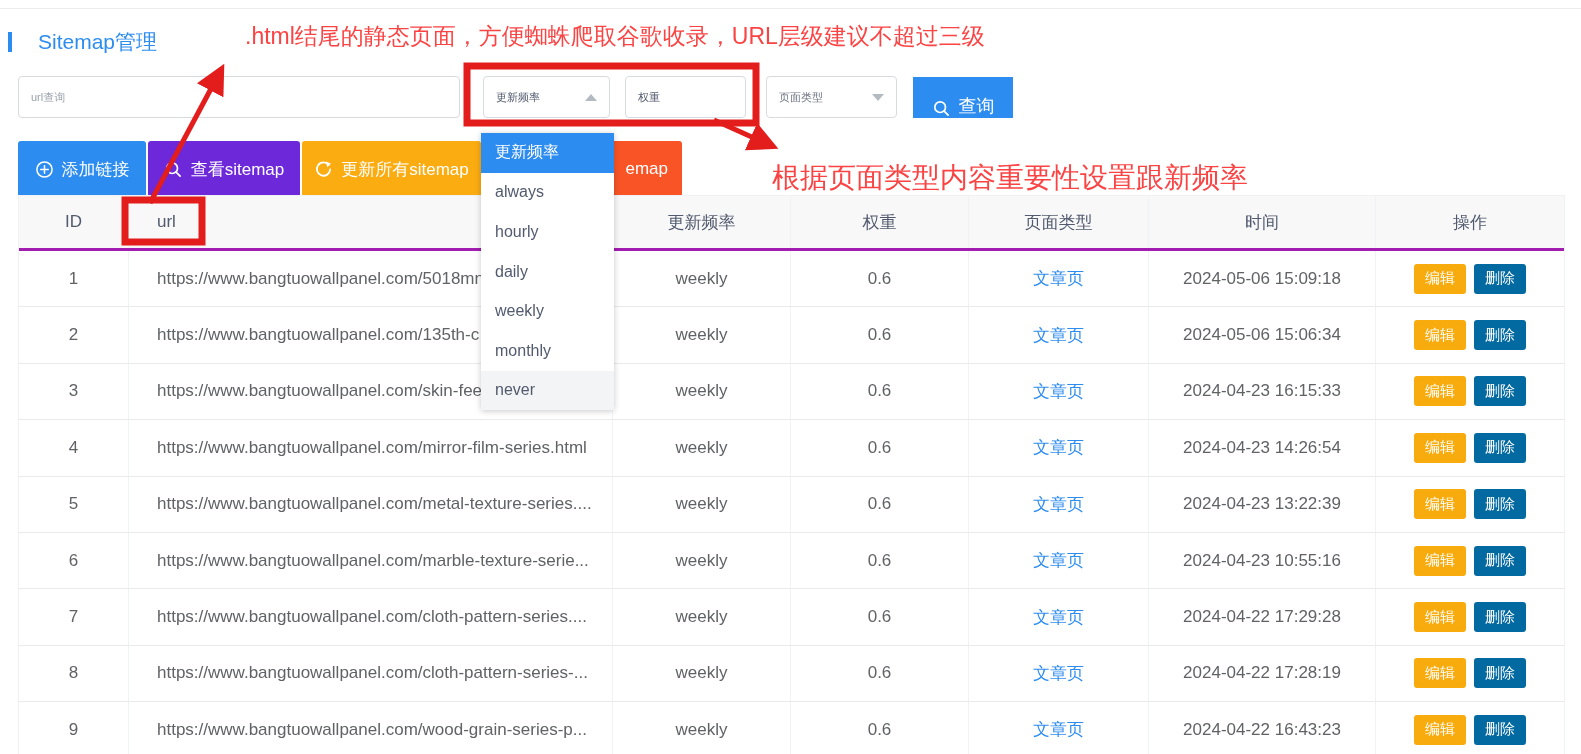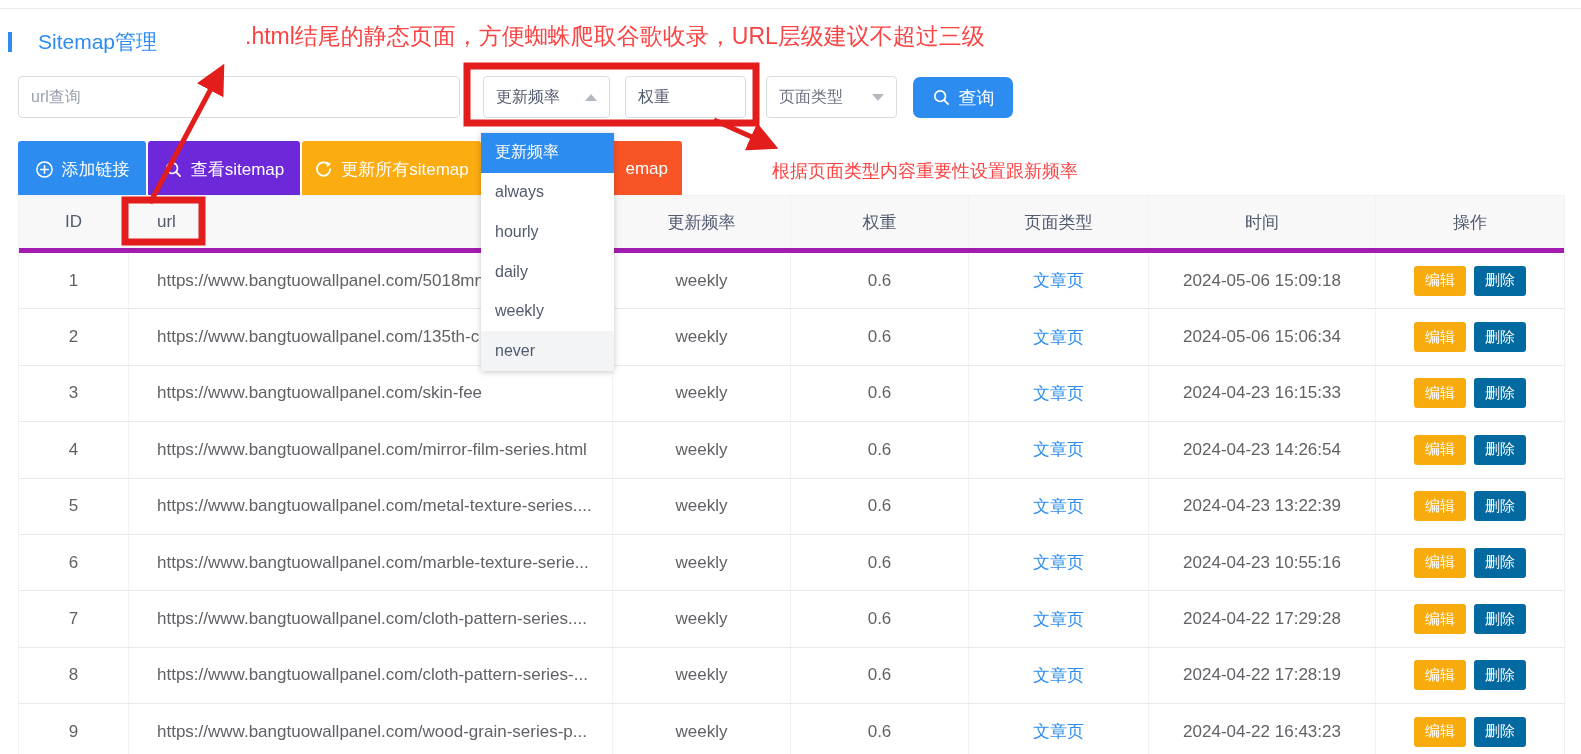--- a/index.html
+++ b/index.html
@@ -8,53 +8,53 @@
   .topline{position:absolute;top:8px;left:0;width:100%;border-top:1px solid #ededed;}
 
   
   .title-wrap{position:absolute;left:8px;top:28px;display:flex;align-items:center;gap:26px;}
   .title-bar{width:4px;height:20px;background:#2d8cf0;}
   .title-text{font-size:21px;color:#2d8cf0;}
 
   
   .note{position:absolute;color:#fb4343;white-space:nowrap;}
   .note-top{left:245px;top:21px;font-size:23px;}
-  .note-right{left:772px;top:159px;font-size:18px;}
+  .note-right{left:772px;top:159px;font-size:28px;}
 
   
   .fld{position:absolute;background:#fff;border:1px solid #d7dbe0;border-radius:4px;
-       display:flex;align-items:center;padding:0 12px;font-size:16px;color:#515a6e;
+       display:flex;align-items:center;padding:0 12px;font-size:11px;color:#515a6e;
        box-sizing:border-box;}
   .url-input{left:18px;top:76px;width:442px;height:42px;color:#9aa2ad;}
   .freq-select{left:483px;top:76px;width:127px;height:42px;justify-content:space-between;}
   .weight-input{left:625px;top:76px;width:121px;height:42px;}
   .ptype-select{left:766px;top:76px;width:131px;height:42px;justify-content:space-between;color:#6b7280;}
   .tri{width:0;height:0;border-left:6px solid transparent;border-right:6px solid transparent;}
   .tri-up{border-bottom:7px solid #b4bac2;}
   .tri-down{border-top:7px solid #b4bac2;}
 
   .btn{position:absolute;display:flex;align-items:center;justify-content:center;gap:8px;
        color:#fff;border-radius:3px;font-size:17px;height:56px;box-sizing:border-box;cursor:pointer;}
-  .search-btn{left:913px;top:77px;width:100px;height:41px;background:#2d8cf0;font-size:18px;border-radius:7px;}
+  .search-btn{left:913px;top:77px;width:100px;height:41px;background:#2d8cf0;font-size:18px;border-radius:0;align-items:flex-end;}
   .add-btn{left:18px;top:141px;width:128px;background:#2d8cf0;}
   .view-btn{left:148px;top:141px;width:152px;background:#6d28d9;}
   .updall-btn{left:302px;top:141px;width:179px;background:#fbac11;}
   .hidden-btn{left:560px;top:141px;width:122px;background:#f85426;justify-content:flex-end;padding-right:14px;}
 
   
   .dropdown{position:absolute;left:481px;top:133px;width:133px;z-index:40;background:#fff;
             box-shadow:0 1px 6px rgba(0,0,0,.22);border-radius:0 0 3px 3px;}
   .dd-item{height:39.6px;display:flex;align-items:center;padding-left:14px;font-size:16px;
            color:#515a6e;background:#fff;box-sizing:border-box;}
   .dd-item:first-child{background:#2d8cf0;color:#fff;}
   .dd-item:last-child{background:#f3f4f5;}
 
   
   .table{position:absolute;left:18px;top:195px;width:1545px;border-left:1px solid #f0f1f4;border-right:1px solid #f0f1f4;box-sizing:content-box;}
-  .thead{display:flex;height:52px;background:#f8f8f9;border-bottom:5px solid #a21caf;border-top:1px solid #f0f1f4;}
+  .thead{display:flex;height:52px;background:#f8f8f9;border-bottom:3px solid #a21caf;border-top:1px solid #f0f1f4;}
   .trow{display:flex;height:55.4px;background:#fff;border-bottom:1px solid #e8eaec;}
   .cell{display:flex;align-items:center;justify-content:center;font-size:17px;color:#606266;
         border-right:1px solid #f1f2f5;box-sizing:border-box;white-space:nowrap;overflow:hidden;}
   .thead .cell{color:#515a6e;}
   .c0{width:110px;}
   .c1{width:484px;justify-content:flex-start;padding-left:28px;}
   .c2{width:178px;}
   .c3{width:178px;}
   .c4{width:180px;}
   .c5{width:227px;}
@@ -132,20 +132,21 @@
   <div class="btn hidden-btn">
     <span>emap</span>
   </div>
 
   <div class="dropdown" id="freq-dropdown">
       <div class="dd-item">更新频率</div>
       <div class="dd-item">always</div>
       <div class="dd-item">hourly</div>
       <div class="dd-item">daily</div>
       <div class="dd-item">weekly</div>
+      <div class="dd-item">monthly</div>
       <div class="dd-item">never</div>
     </div>
 
   <div class="table">
     <div class="thead">
       <div class="cell c0">ID</div>
       <div class="cell c1">url</div>
       <div class="cell c2">更新频率</div>
       <div class="cell c3">权重</div>
       <div class="cell c4">页面类型</div>

